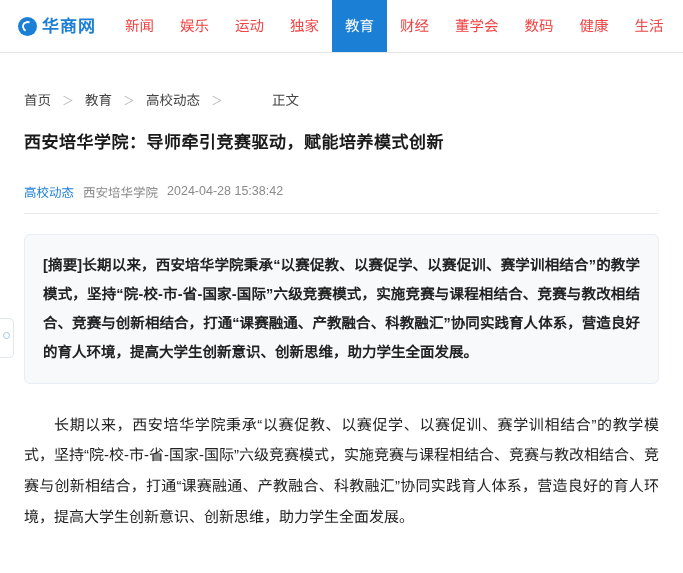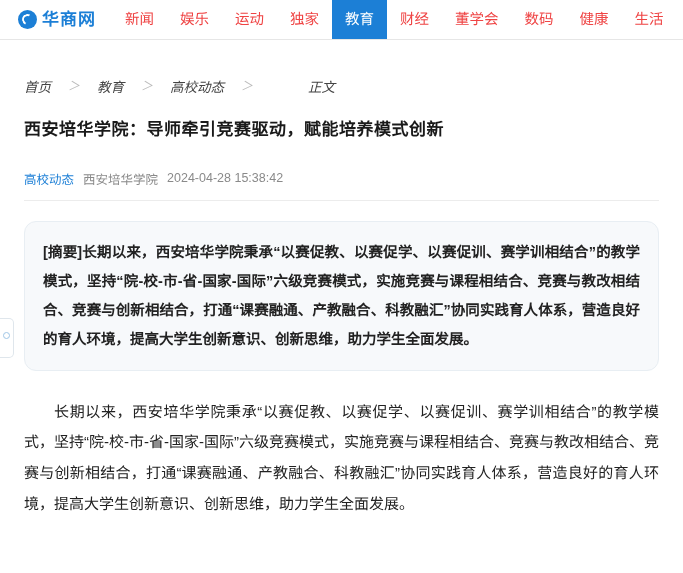--- a/index.html
+++ b/index.html
@@ -10,21 +10,21 @@
     width: 683px;
     height: 573px;
     overflow: hidden;
     background: #ffffff;
     font-family: "Liberation Sans", "DejaVu Sans", sans-serif;
     color: #333;
   }
 
   
   .navbar {
-    height: 40px;
+    height: 53px;
     background: #ffffff;
     border-bottom: 1px solid #e6e6e6;
     display: flex;
     align-items: stretch;
     padding-left: 18px;
     box-sizing: border-box;
   }
   .brand {
     display: flex;
     align-items: center;
@@ -81,26 +81,25 @@
   }
 
   
   .page {
     padding: 0 24px;
     box-sizing: border-box;
   }
 
   .breadcrumb {
     display: flex;
-    align-items: flex-start;
-    gap: 17px;
+    align-items: center;
+    gap: 11px;
     font-size: 13.5px;
     color: #444;
     padding: 36px 0 22px 0;
-    font-style: italic;
   }
   .breadcrumb .crumb {
     cursor: pointer;
     white-space: nowrap;
   }
   .breadcrumb .crumb.last {
     cursor: default;
     margin-left: 38px;
   }
   .breadcrumb .sep {
@@ -127,21 +126,21 @@
     border-bottom: 1px solid #ececec;
   }
   .meta .meta-cat {
     color: #1c7fd6;
   }
 
   .abstract {
     margin-top: 20px;
     background: #f7f9fb;
     border: 1px solid #e8eef3;
-    border-radius: 12px;
+    border-radius: 6px;
     padding: 16px 18px;
     font-size: 14.5px;
     line-height: 2.0;
     color: #222;
     font-weight: bold;
     text-align: justify;
   }
   .abstract .tag {
     font-weight: bold;
   }

